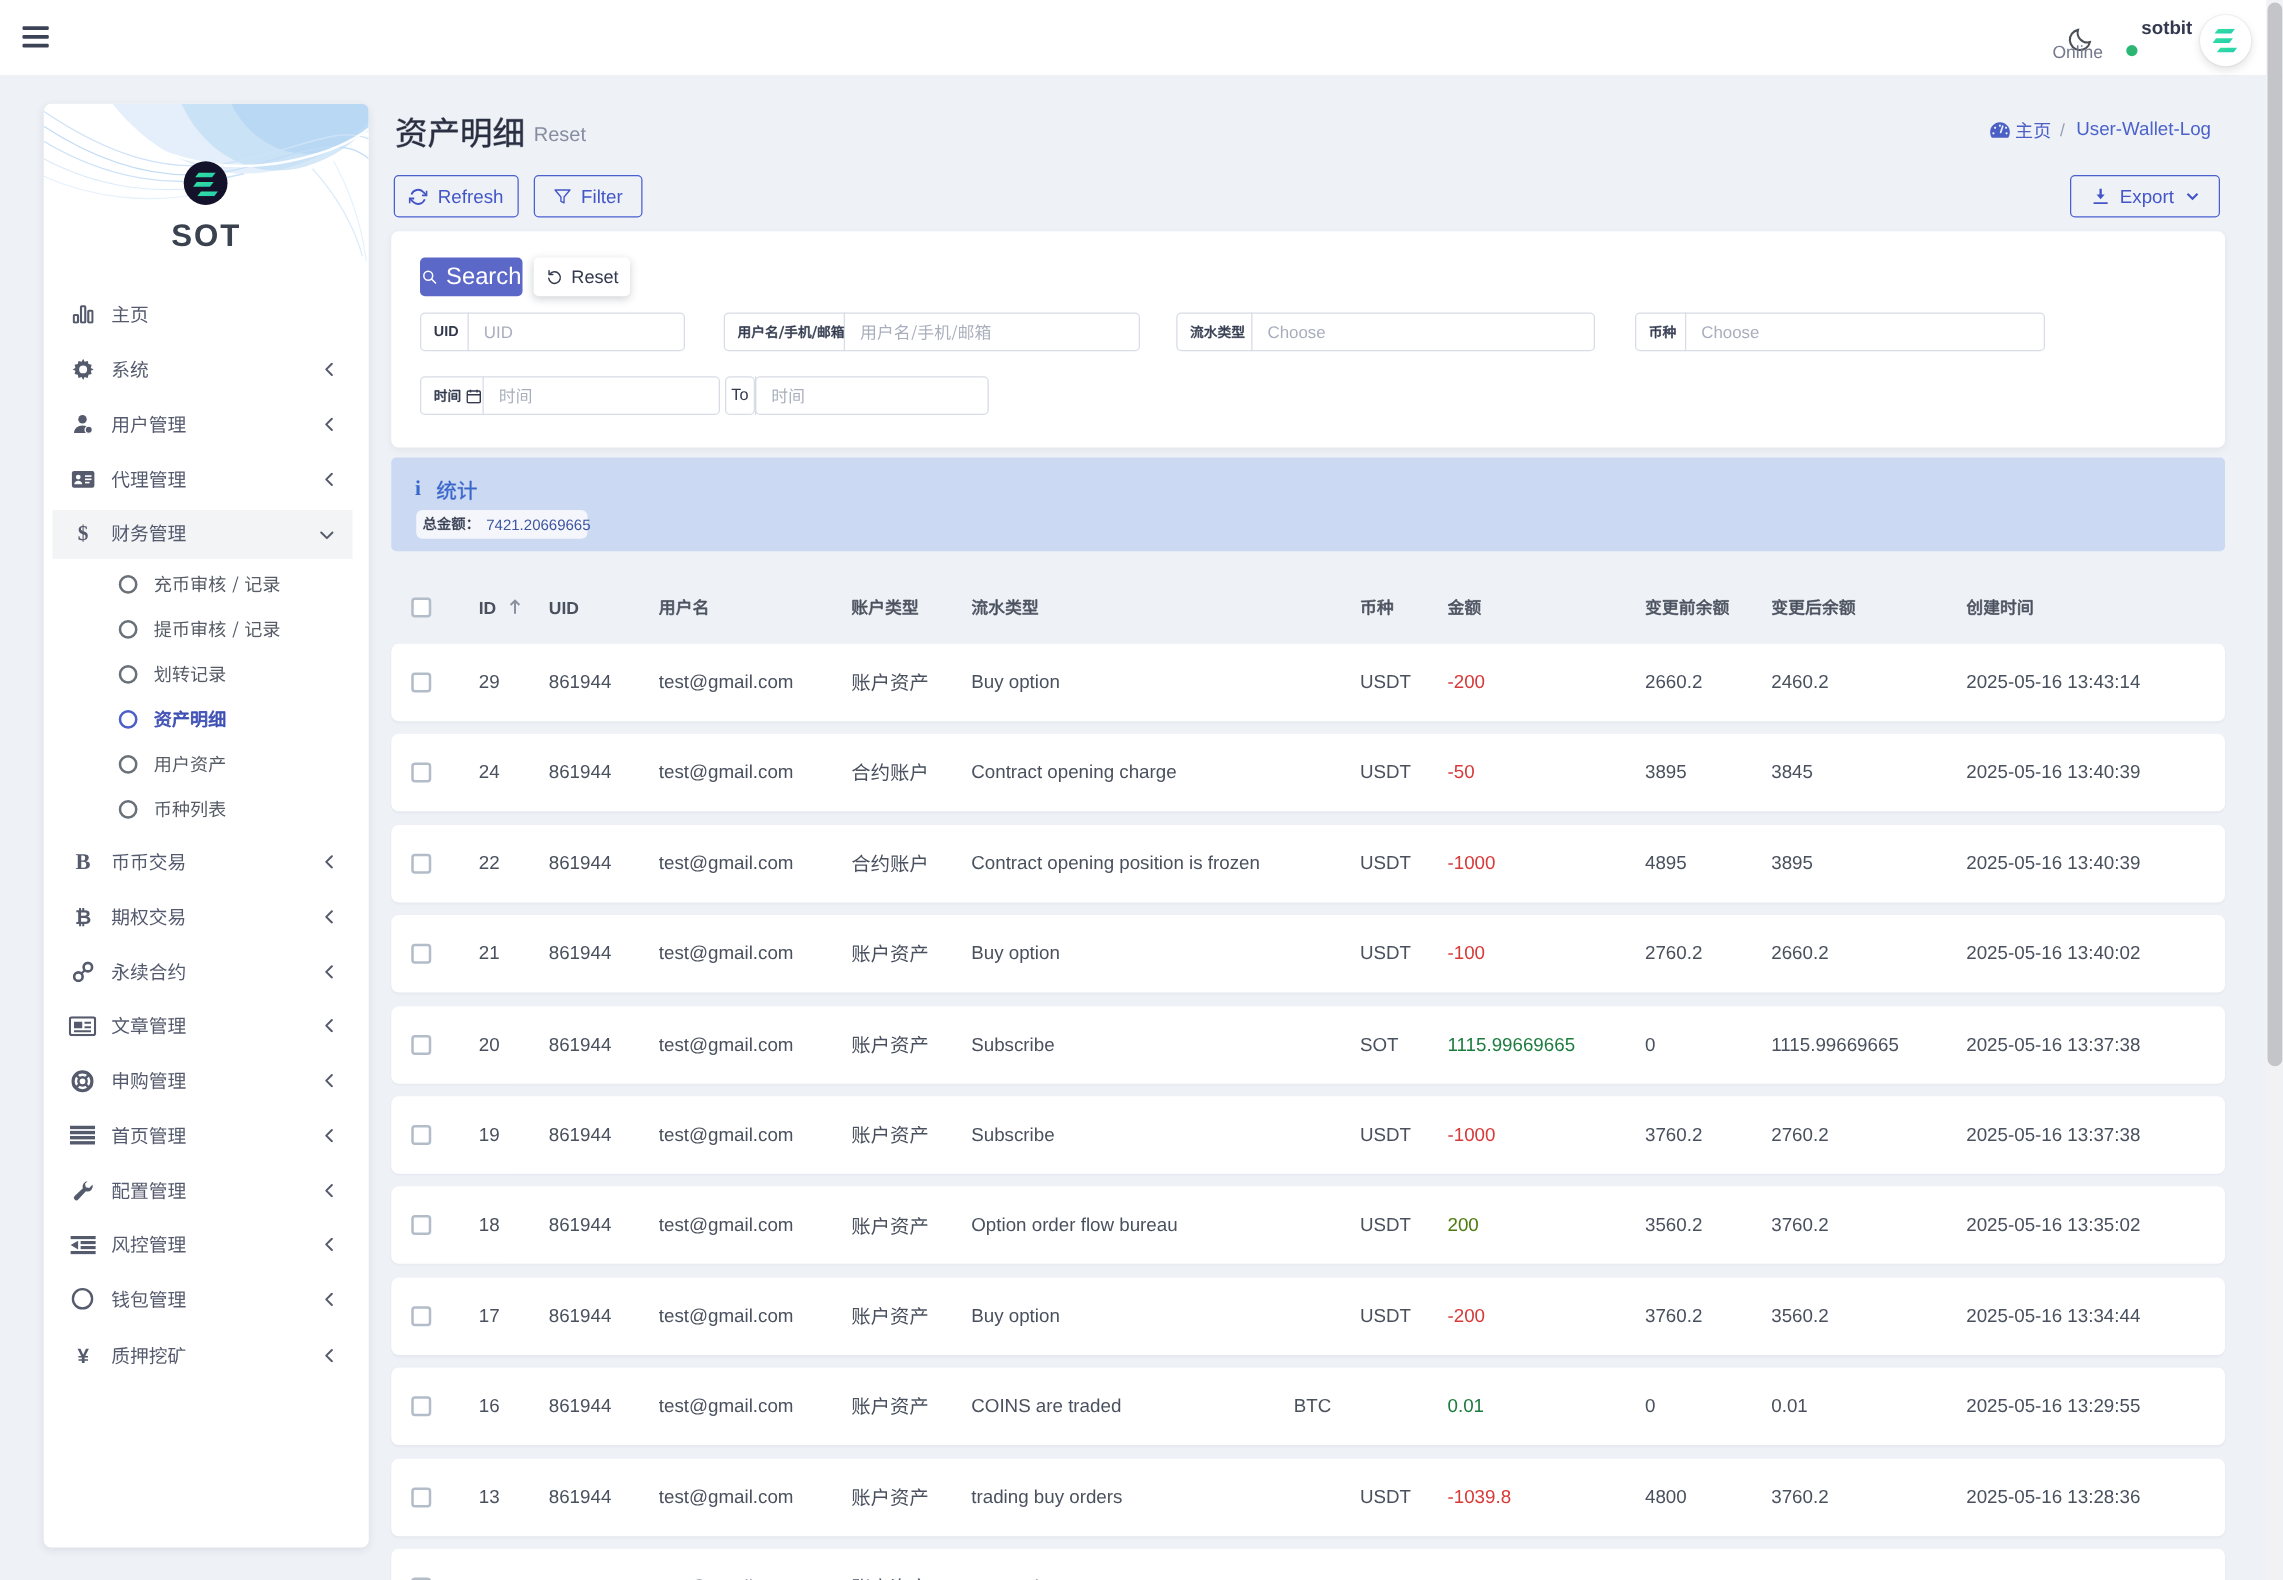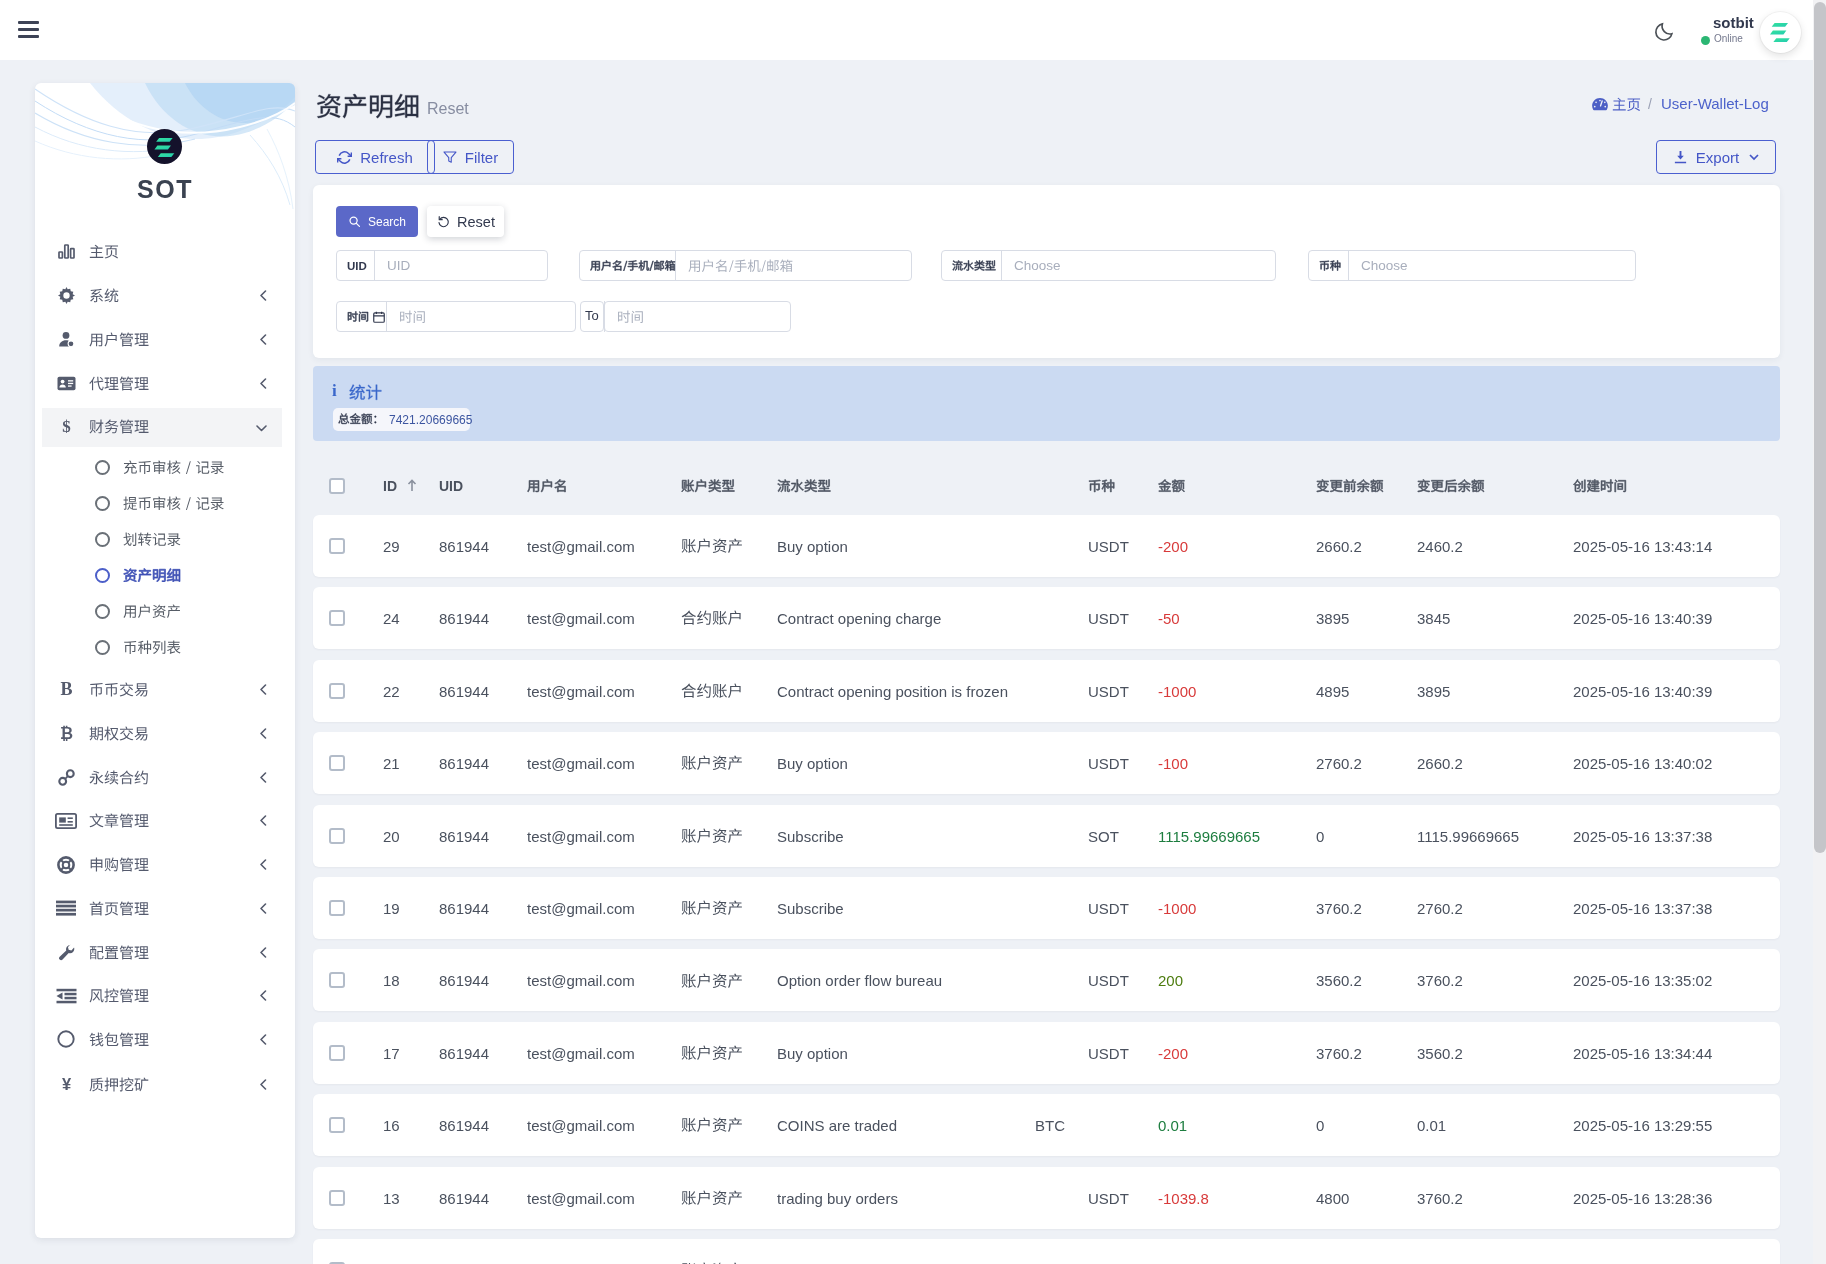--- a/index.html
+++ b/index.html
@@ -92,21 +92,21 @@
   </svg>
 <div class="abs" style="left:0;top:0;width:1826px;height:60px;background:#fff"></div>
 <div class="abs" style="left:18px;top:20.5px;width:21px;height:3px;background:#3d4356;border-radius:1px"></div>
 <div class="abs" style="left:18px;top:27.5px;width:21px;height:3px;background:#3d4356;border-radius:1px"></div>
 <div class="abs" style="left:18px;top:34.5px;width:21px;height:3px;background:#3d4356;border-radius:1px"></div>
 <svg class="abs" style="left:1654px;top:21px" width="21" height="21" viewBox="0 0 24 24" fill="none" stroke="#4b5056" stroke-width="1.9">
     <path d="M20.5 14.5A9 9 0 019.6 3.3 9.3 9.3 0 1020.5 14.5z"></path>
   </svg>
 <div class="abs" style="left:1713px;top:14px;font-size:15px;font-weight:bold;color:#32394e">sotbit</div>
 <div class="abs" style="left:1701px;top:36px;width:9px;height:9px;border-radius:50%;background:#2bb673"></div>
-<div class="abs" style="left:1714px;top:33px;font-size:10px;color:#74788d">Online</div>
+<div class="abs" style="left:1642px;top:33px;font-size:14px;color:#74788d">Online</div>
 <div class="abs" style="left:1760px;top:12px;width:41px;height:41px;border-radius:50%;background:#fff;box-shadow:0 0 0 1px rgba(0,0,0,.04),0 3px 8px rgba(0,0,0,.12)"></div>
 <svg class="abs" style="left:1770px;top:23px" width="21" height="19" viewBox="0 0 100 90">
 <defs>
       <linearGradient id="lg1" x1="0" y1="0" x2="1" y2="1">
         <stop offset="0" stop-color="#35e29b"></stop>
         <stop offset="1" stop-color="#24cbb2"></stop>
       </linearGradient>
     </defs>
 <path d="M22 0h64l-14 18H8z" fill="url(#lg1)"></path>
     <path d="M14 36h64l-14 18H0z" fill="url(#lg1)"></path>
@@ -421,21 +421,21 @@
 <div class="abs" style="left:427px;top:100px;font-size:16px;color:#878da1">Reset</div>
 <svg class="abs" style="left:1592px;top:97px" width="16" height="14" viewBox="0 0 576 512" fill="#4c5fc5">
     <path d="M288 32C128.9 32 0 160.9 0 320c0 52.8 14.3 102.3 39.1 144.8 5.6 9.6 16.3 15.2 27.4 15.2h443c11.1 0 21.8-5.6 27.4-15.2C561.8 422.3 576 372.8 576 320c0-159.1-128.9-288-288-288zm0 64c14.7 0 26.6 10.1 30.3 23.7-1.1 2.3-2.6 4.2-3.5 6.7l-9.4 28.1c-5.4 3.2-11 5.5-17.4 5.5-17.7 0-32-14.3-32-32s14.3-32 32-32zM96 384c-17.7 0-32-14.3-32-32s14.3-32 32-32 32 14.3 32 32-14.3 32-32 32zm48-160c-17.7 0-32-14.3-32-32s14.3-32 32-32 32 14.3 32 32-14.3 32-32 32zm246.8-72.4l-61.3 184c-3.3 9.9-12.7 16.4-23.1 16.4-2.5 0-5.1-.4-7.6-1.2-12.8-4.3-19.7-18.1-15.5-30.9l61.3-184c4.3-12.8 18.1-19.6 30.9-15.5 12.8 4.3 19.7 18.1 15.3 31.2zM480 384c-17.7 0-32-14.3-32-32s14.3-32 32-32 32 14.3 32 32-14.3 32-32 32zm-16-160c-17.7 0-32-14.3-32-32s14.3-32 32-32 32 14.3 32 32-14.3 32-32 32z"></path>
   </svg>
 <svg style="width:29.0px;height:14.5px;position:absolute;left:1612px;top:96.5px" viewBox="0 -880 2000 1000" fill="#4c5fc5">
     <use href="#u4e3b" x="0"></use>
     <use href="#u9875" x="1000"></use>
   </svg>
 <div class="abs" style="left:1648px;top:96px;font-size:14px;color:#9aa0b5">/</div>
 <div class="abs" style="left:1661px;top:95px;font-size:15px;color:#4c62cb">User-Wallet-Log</div>
-<div class="obtn" style="left:315px;top:140px;width:120px">
+<div class="obtn" style="left:315px;top:140px;width:100px">
 <svg width="15" height="15" viewBox="0 0 24 24" fill="none" stroke="#4456c7" stroke-width="2.4" style="margin-right:8px">
       <polyline points="23 4 23 10 17 10"></polyline>
       <polyline points="1 20 1 14 7 14"></polyline>
       <path d="M3.5 9a9 9 0 0114.85-3.36L23 10M1 14l4.65 4.36A9 9 0 0020.5 15"></path>
     </svg>
 <span>Refresh</span>
   </div>
 <div class="obtn" style="left:427px;top:140px;width:87px">
 <svg width="14" height="14" viewBox="0 0 512 512" fill="none" stroke="#4456c7" stroke-width="40" style="margin-right:8px">
       <path d="M38 74h436L302 276v172l-92-44V276z" stroke-linejoin="round"></path>
@@ -450,21 +450,21 @@
 <svg width="10" height="10" viewBox="0 0 10 10" fill="none" stroke="#4456c7" stroke-width="1.7" style="margin-left:10px">
       <path d="M1 3l4 4 4-4"></path>
     </svg>
   </div>
 <div class="card" style="left:313px;top:185px;width:1467px;height:173px;box-shadow:0 2px 6px rgba(31,45,61,.06)"></div>
 <div class="abs" style="left:336px;top:206px;width:82px;height:31px;background:#5b68c8;border-radius:4px;display:flex;align-items:center;justify-content:center">
 <svg width="13" height="13" viewBox="0 0 512 512" fill="none" stroke="#fff" stroke-width="48" style="margin-right:7px">
       <circle cx="220" cy="220" r="140"></circle>
       <path d="M330 330l120 120" stroke-linecap="round"></path>
     </svg>
-<span style="color:#fff;font-size:12px">Search</span>
+<span style="color:#fff;font-size:19px">Search</span>
   </div>
 <div class="abs" style="left:427px;top:206px;width:77px;height:31px;background:#fff;border-radius:4px;box-shadow:0 2px 7px rgba(40,50,70,.22);display:flex;align-items:center;justify-content:center">
 <svg width="14" height="14" viewBox="0 0 512 512" fill="none" stroke="#32394e" stroke-width="42" style="margin-right:7px">
       <path d="M140 160a170 170 0 11-30 120" stroke-linecap="round"></path>
       <path d="M118 60v110h110" fill="none" stroke-linecap="round" stroke-linejoin="round"></path>
     </svg>
 <span style="color:#32394e;font-size:14.5px">Reset</span>
   </div>
 <div class="abs" style="left:336px;top:250px;width:212px;height:31px;border:1px solid #d8dce5;border-radius:4px;background:#fff"></div>
 <div class="abs" style="left:374px;top:250px;width:1px;height:31px;background:#d8dce5"></div>

